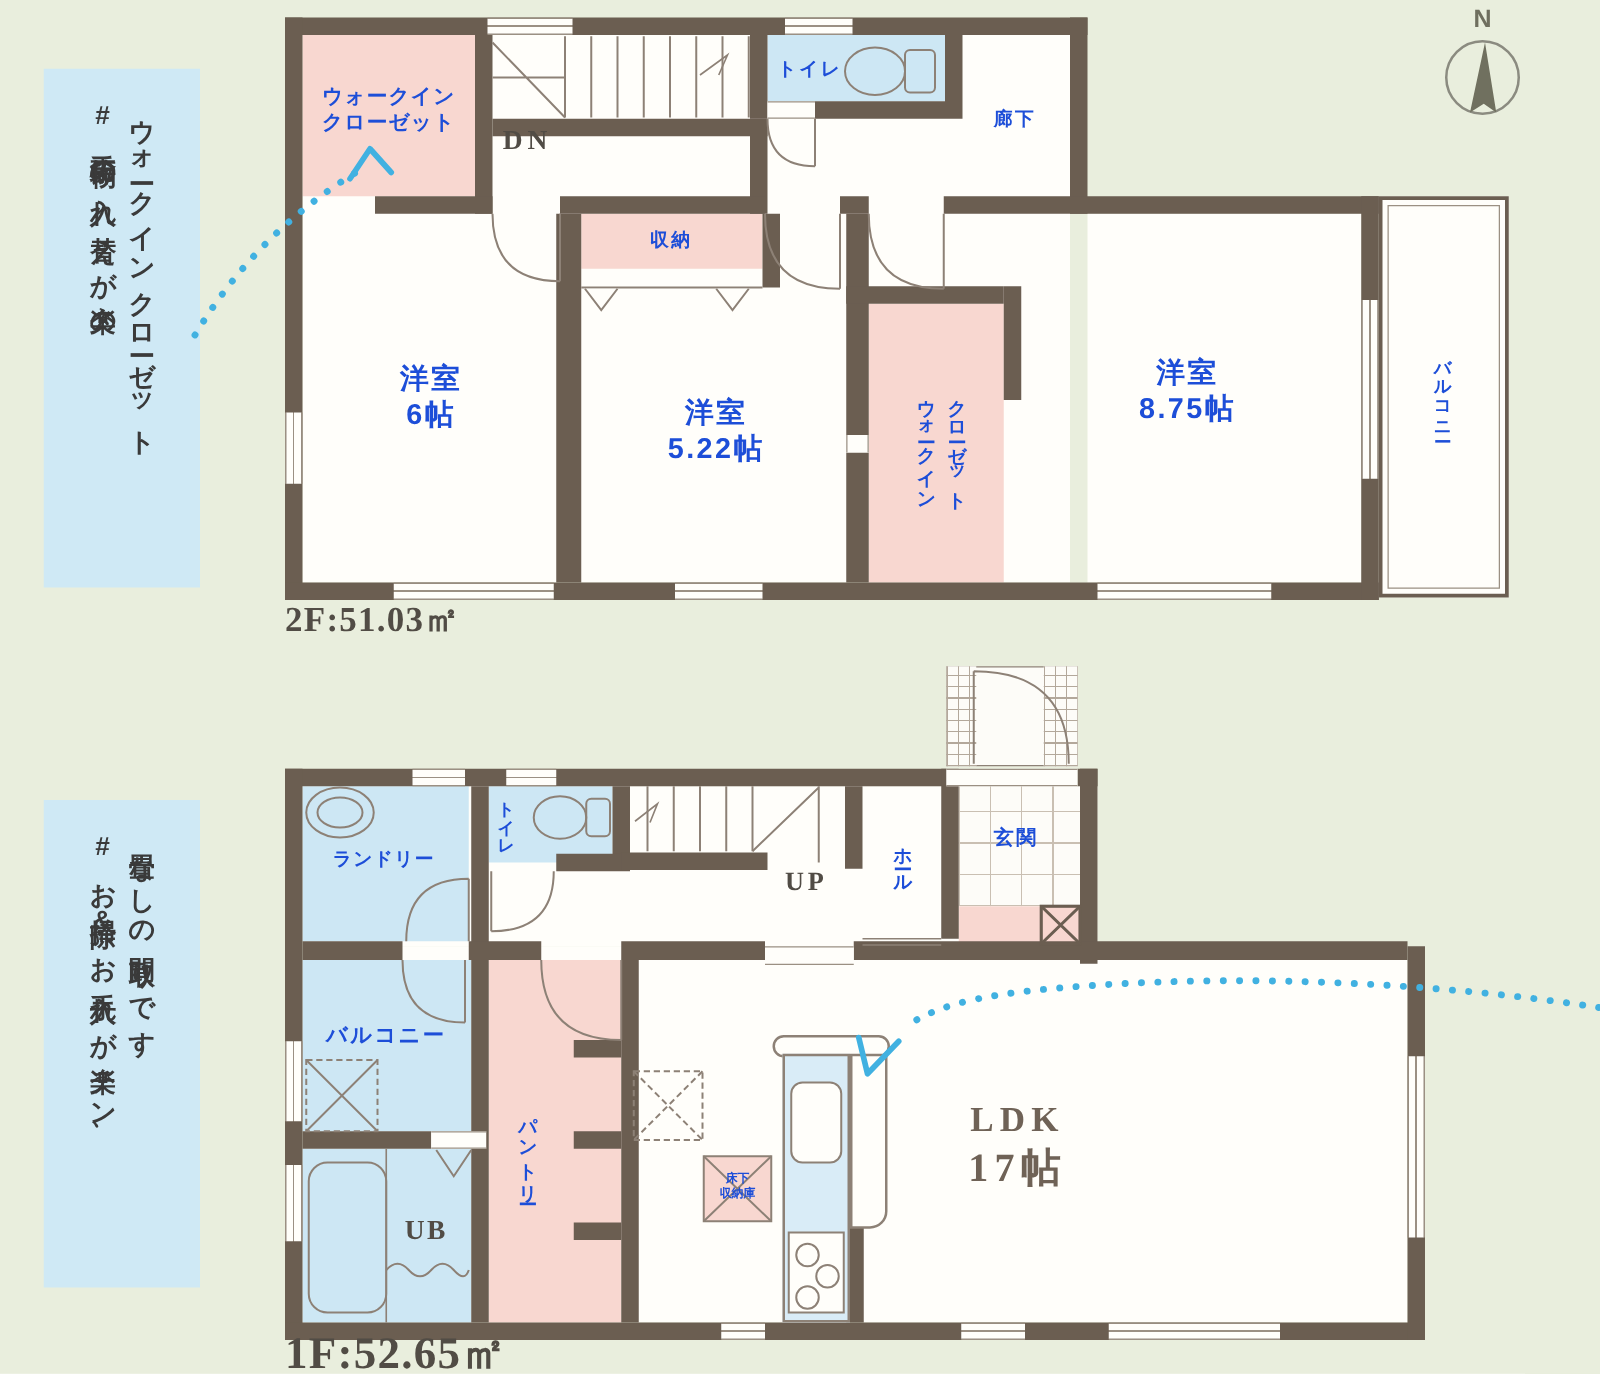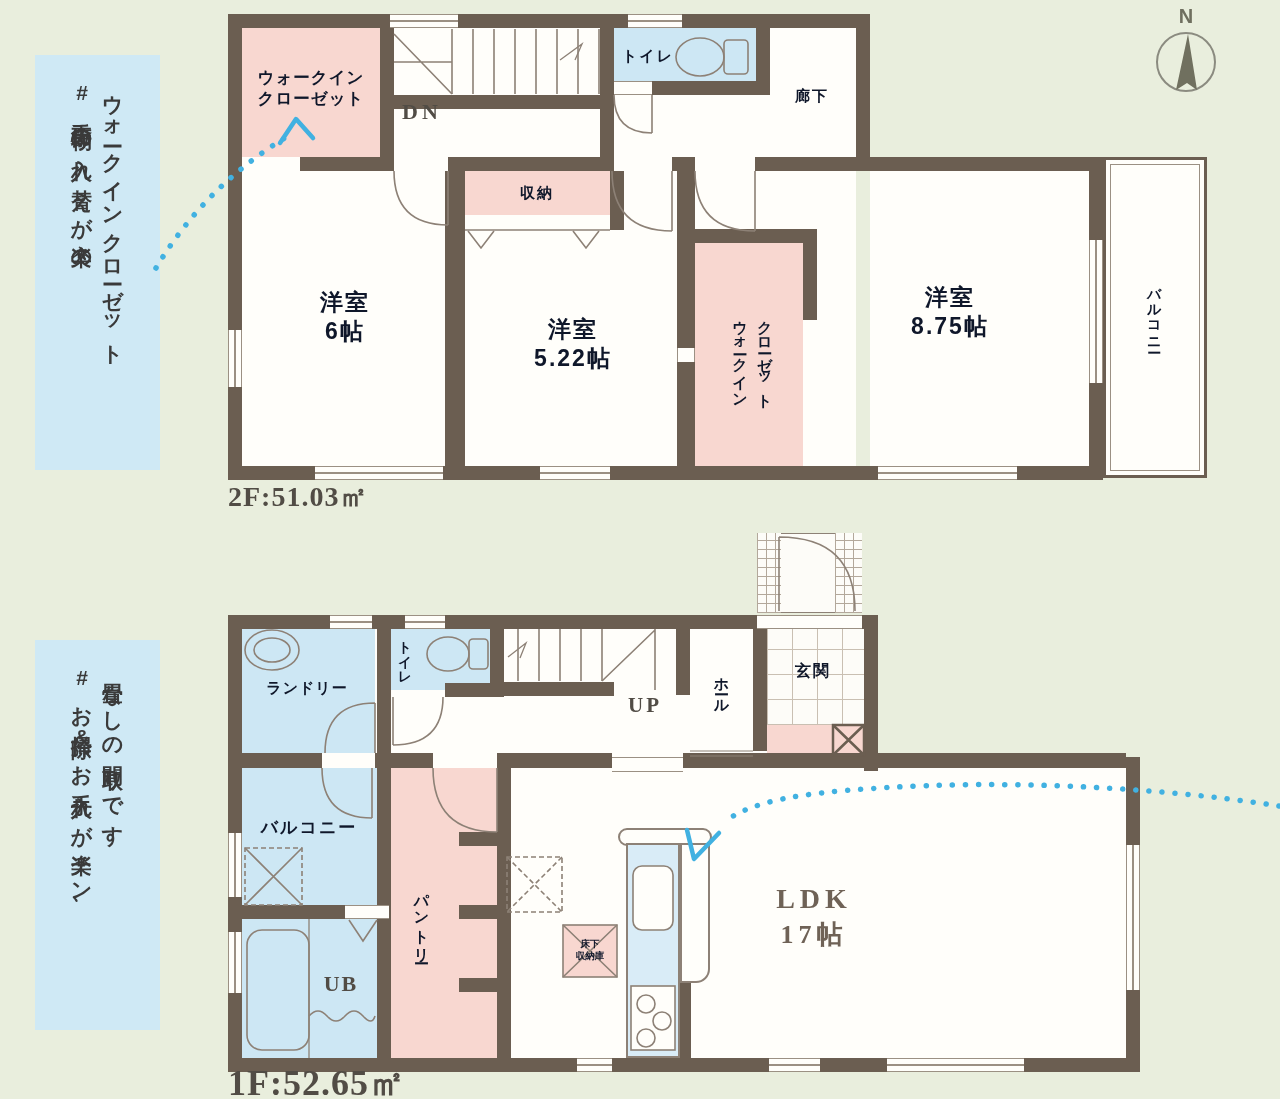--- a/index.html
+++ b/index.html
@@ -6,21 +6,21 @@
   .stage{position:relative;width:1280px;height:1099px;background:#e9eedd;overflow:hidden;
          font-family:"Liberation Sans","DejaVu Sans",sans-serif;}
   .abs,.w,.f,.wh,.wv,.op,.opv{position:absolute;display:block;}
   .w{background:#6b5e51;}
   .wh{background:linear-gradient(to bottom,#fffefa 0 45%,#9b9083 45% 55%,#fffefa 55% 100%);
       border-top:1px solid #9b9083;border-bottom:1px solid #9b9083;box-sizing:border-box;}
   .wv{background:linear-gradient(to right,#fffefa 0 45%,#9b9083 45% 55%,#fffefa 55% 100%);
       border-left:1px solid #9b9083;border-right:1px solid #9b9083;box-sizing:border-box;}
   .op{background:#fffefa;border-top:1px solid #9b9083;border-bottom:1px solid #9b9083;box-sizing:border-box;}
   .opv{background:#fffefa;border-left:1px solid #9b9083;border-right:1px solid #9b9083;box-sizing:border-box;}
-  .lbl{position:absolute;color:#0f172a;font-weight:600;text-align:center;line-height:1.25;
+  .lbl{position:absolute;color:#1d4ed8;font-weight:600;text-align:center;line-height:1.25;
        letter-spacing:2px;white-space:nowrap;transform:translate(-50%,-50%);}
   .lserif{font-family:"Liberation Serif","DejaVu Serif",serif;color:#514c45;font-weight:600;}
   .vtext{writing-mode:vertical-rl;text-orientation:upright;}
   .callout{position:absolute;background:#cfe9f5;display:flex;justify-content:center;
            padding-top:26px;box-sizing:border-box;}
   .callout .col{writing-mode:vertical-rl;text-orientation:upright;color:#3a3a3a;font-size:21px;
            font-weight:700;letter-spacing:3px;line-height:1.0;margin:0 5px;}
   .tiles{background-color:#fdfcf8;background-image:
      repeating-linear-gradient(0deg,#c9bfb2 0 1px,transparent 1px 25px),
      repeating-linear-gradient(90deg,#c9bfb2 0 1px,transparent 1px 25px);}
@@ -272,21 +272,21 @@
   <div class="lbl" style="left:307px;top:688px;font-size:15px;letter-spacing:1px;">ランドリー</div>
   <div class="lbl vtext" style="left:404px;top:654px;font-size:13.5px;letter-spacing:0;">トイレ</div>
   <div class="lbl lserif" style="left:645px;top:705px;font-size:21px;letter-spacing:3px;">UP</div>
   <div class="lbl vtext" style="left:721px;top:688px;font-size:15px;">ホール</div>
   <div class="lbl" style="left:813px;top:671px;font-size:16px;">玄関</div>
   <div class="lbl" style="left:309px;top:828px;font-size:17px;">バルコニー</div>
   <div class="lbl vtext" style="left:421px;top:920px;font-size:15px;letter-spacing:1px;">パントリー</div>
   <div class="lbl lserif" style="left:341px;top:984px;font-size:22px;letter-spacing:2px;">UB</div>
   <div class="lbl lserif" style="left:814px;top:916px;font-size:28px;letter-spacing:5px;color:#6f6256;">
     <span>LDK</span><br>
-    <span style="font-size:26px;">17帖</span>
+    <span style="font-size:32px;">17帖</span>
   </div>
   <div class="lbl" style="left:590px;top:950px;font-size:9.5px;letter-spacing:0;line-height:1.3;">
     <span>床下</span><br>
     <span>収納庫</span>
   </div>
   <div class="lbl lserif" style="left:228px;top:1083px;font-size:36px;letter-spacing:1px;transform:translate(0,-50%);">1F:52.65㎡</div>
 
 </div>
 
 </body></html>

